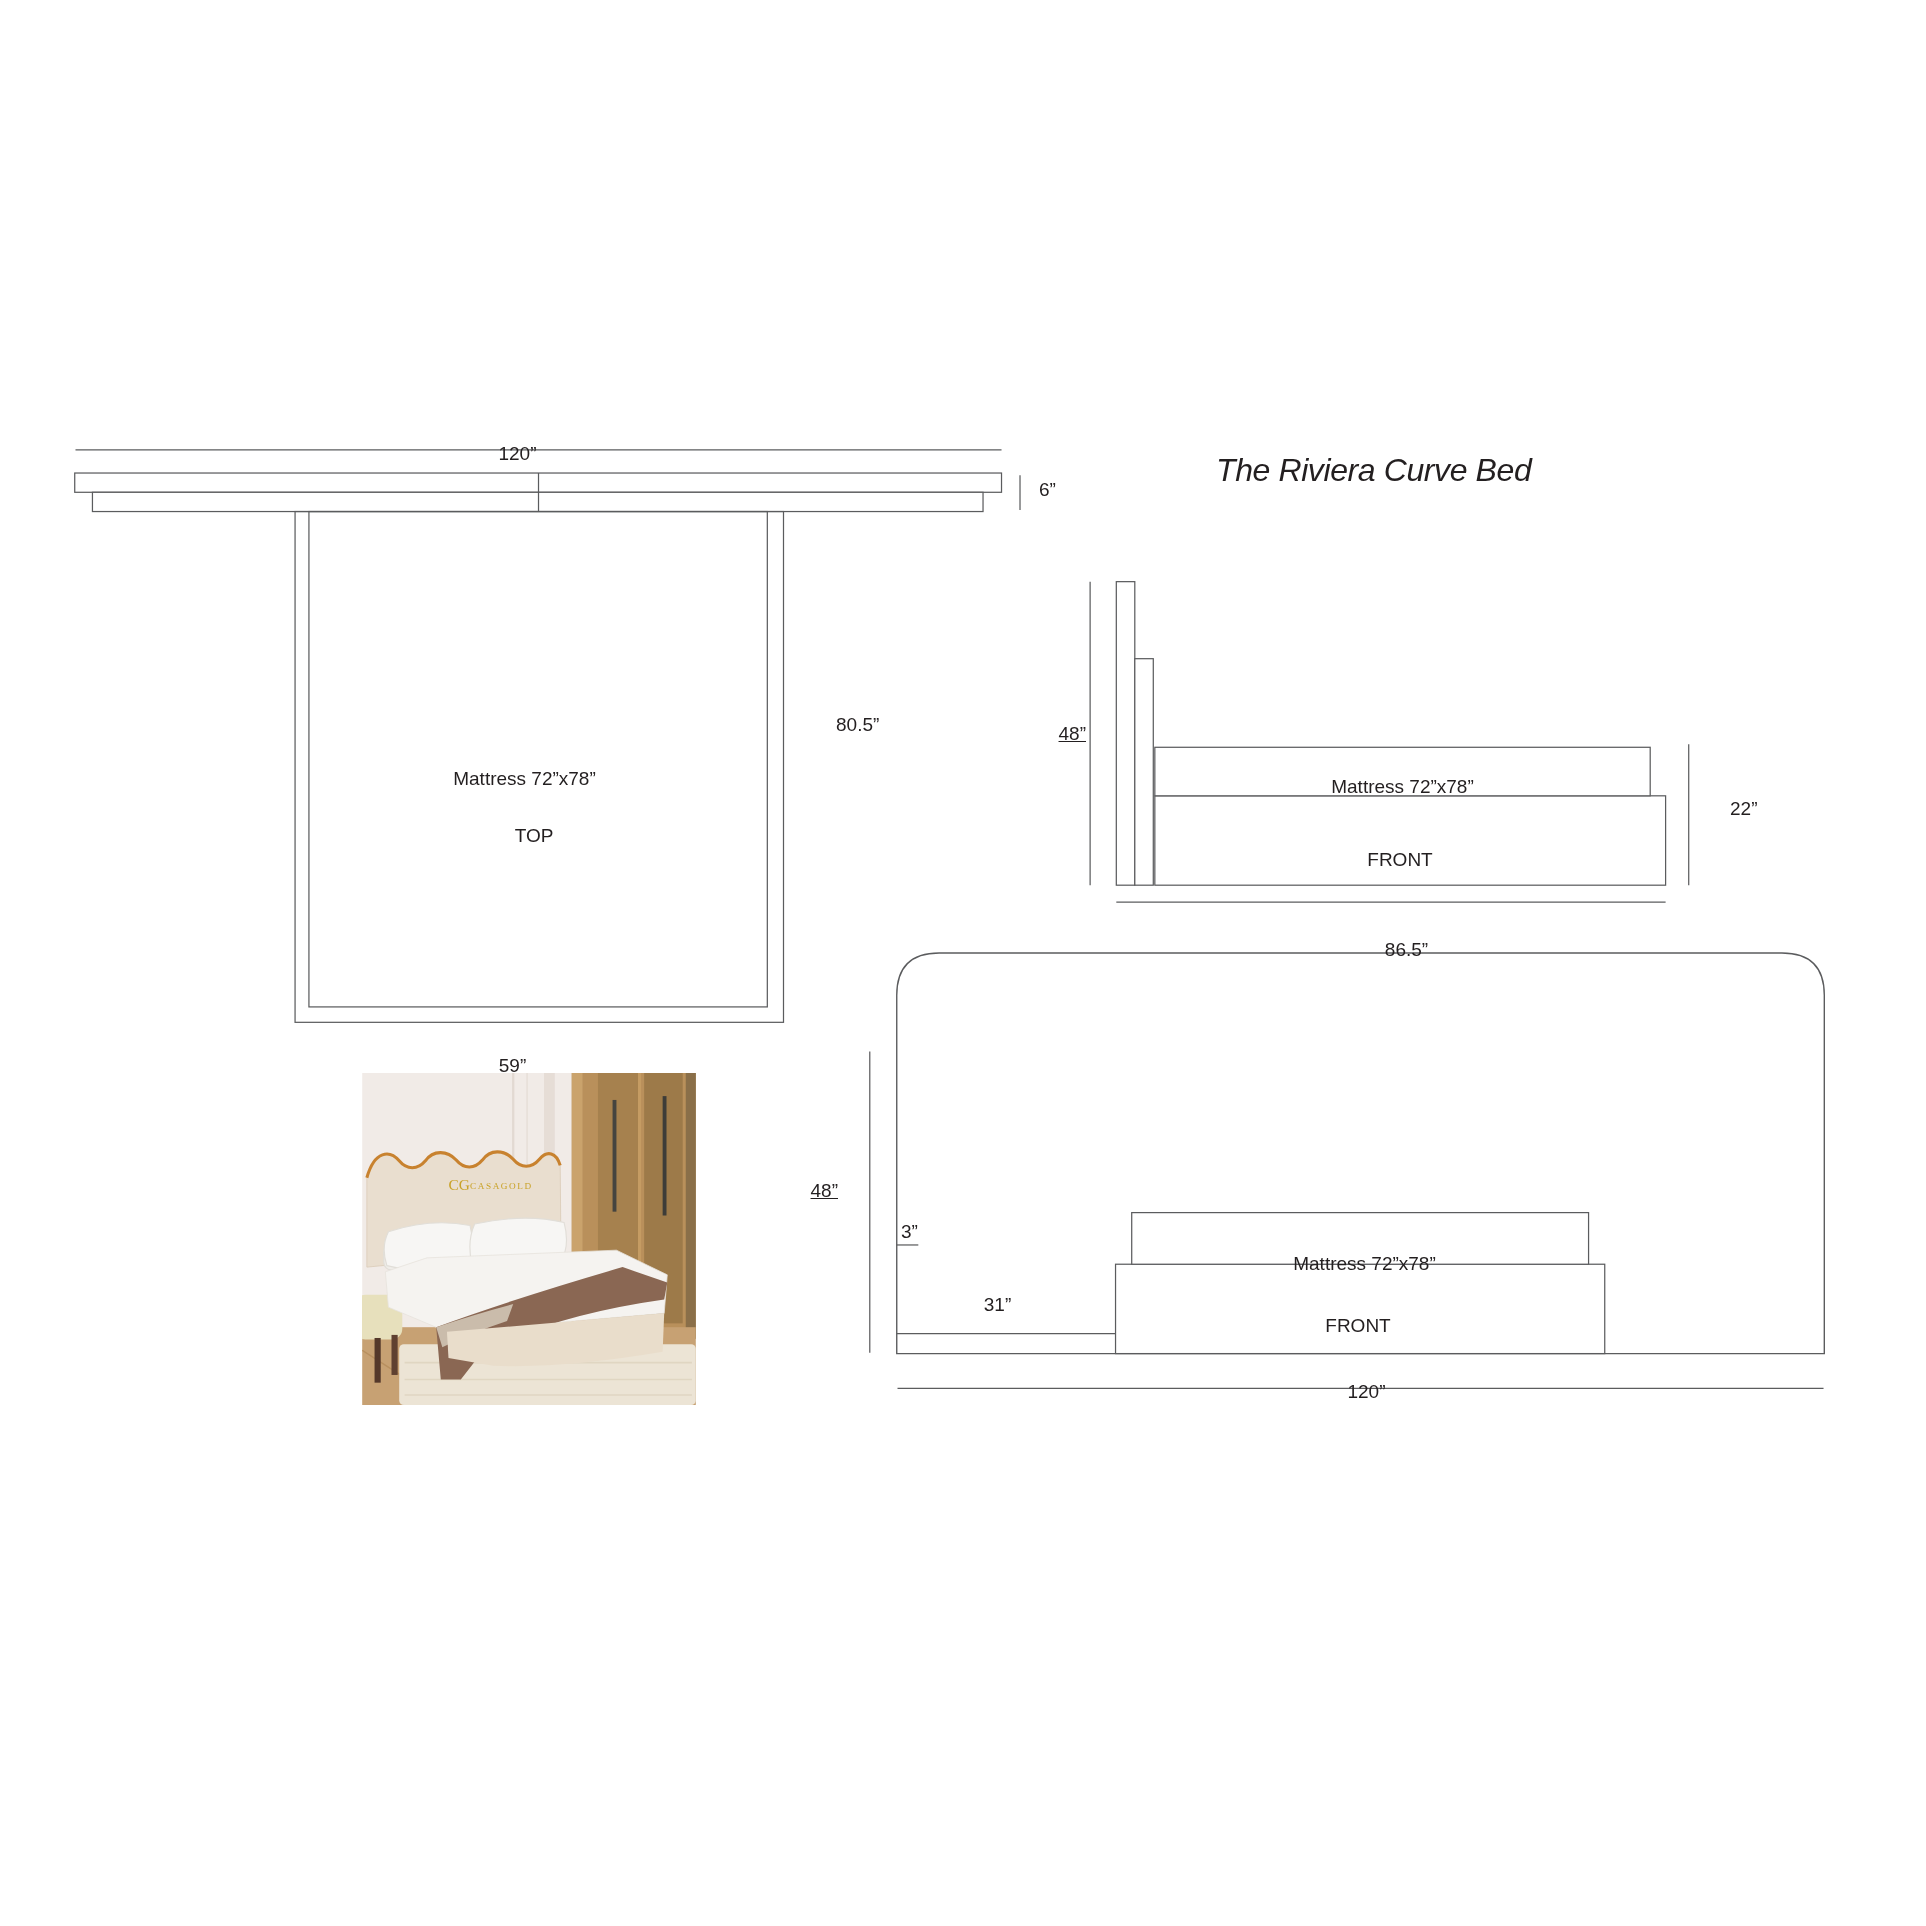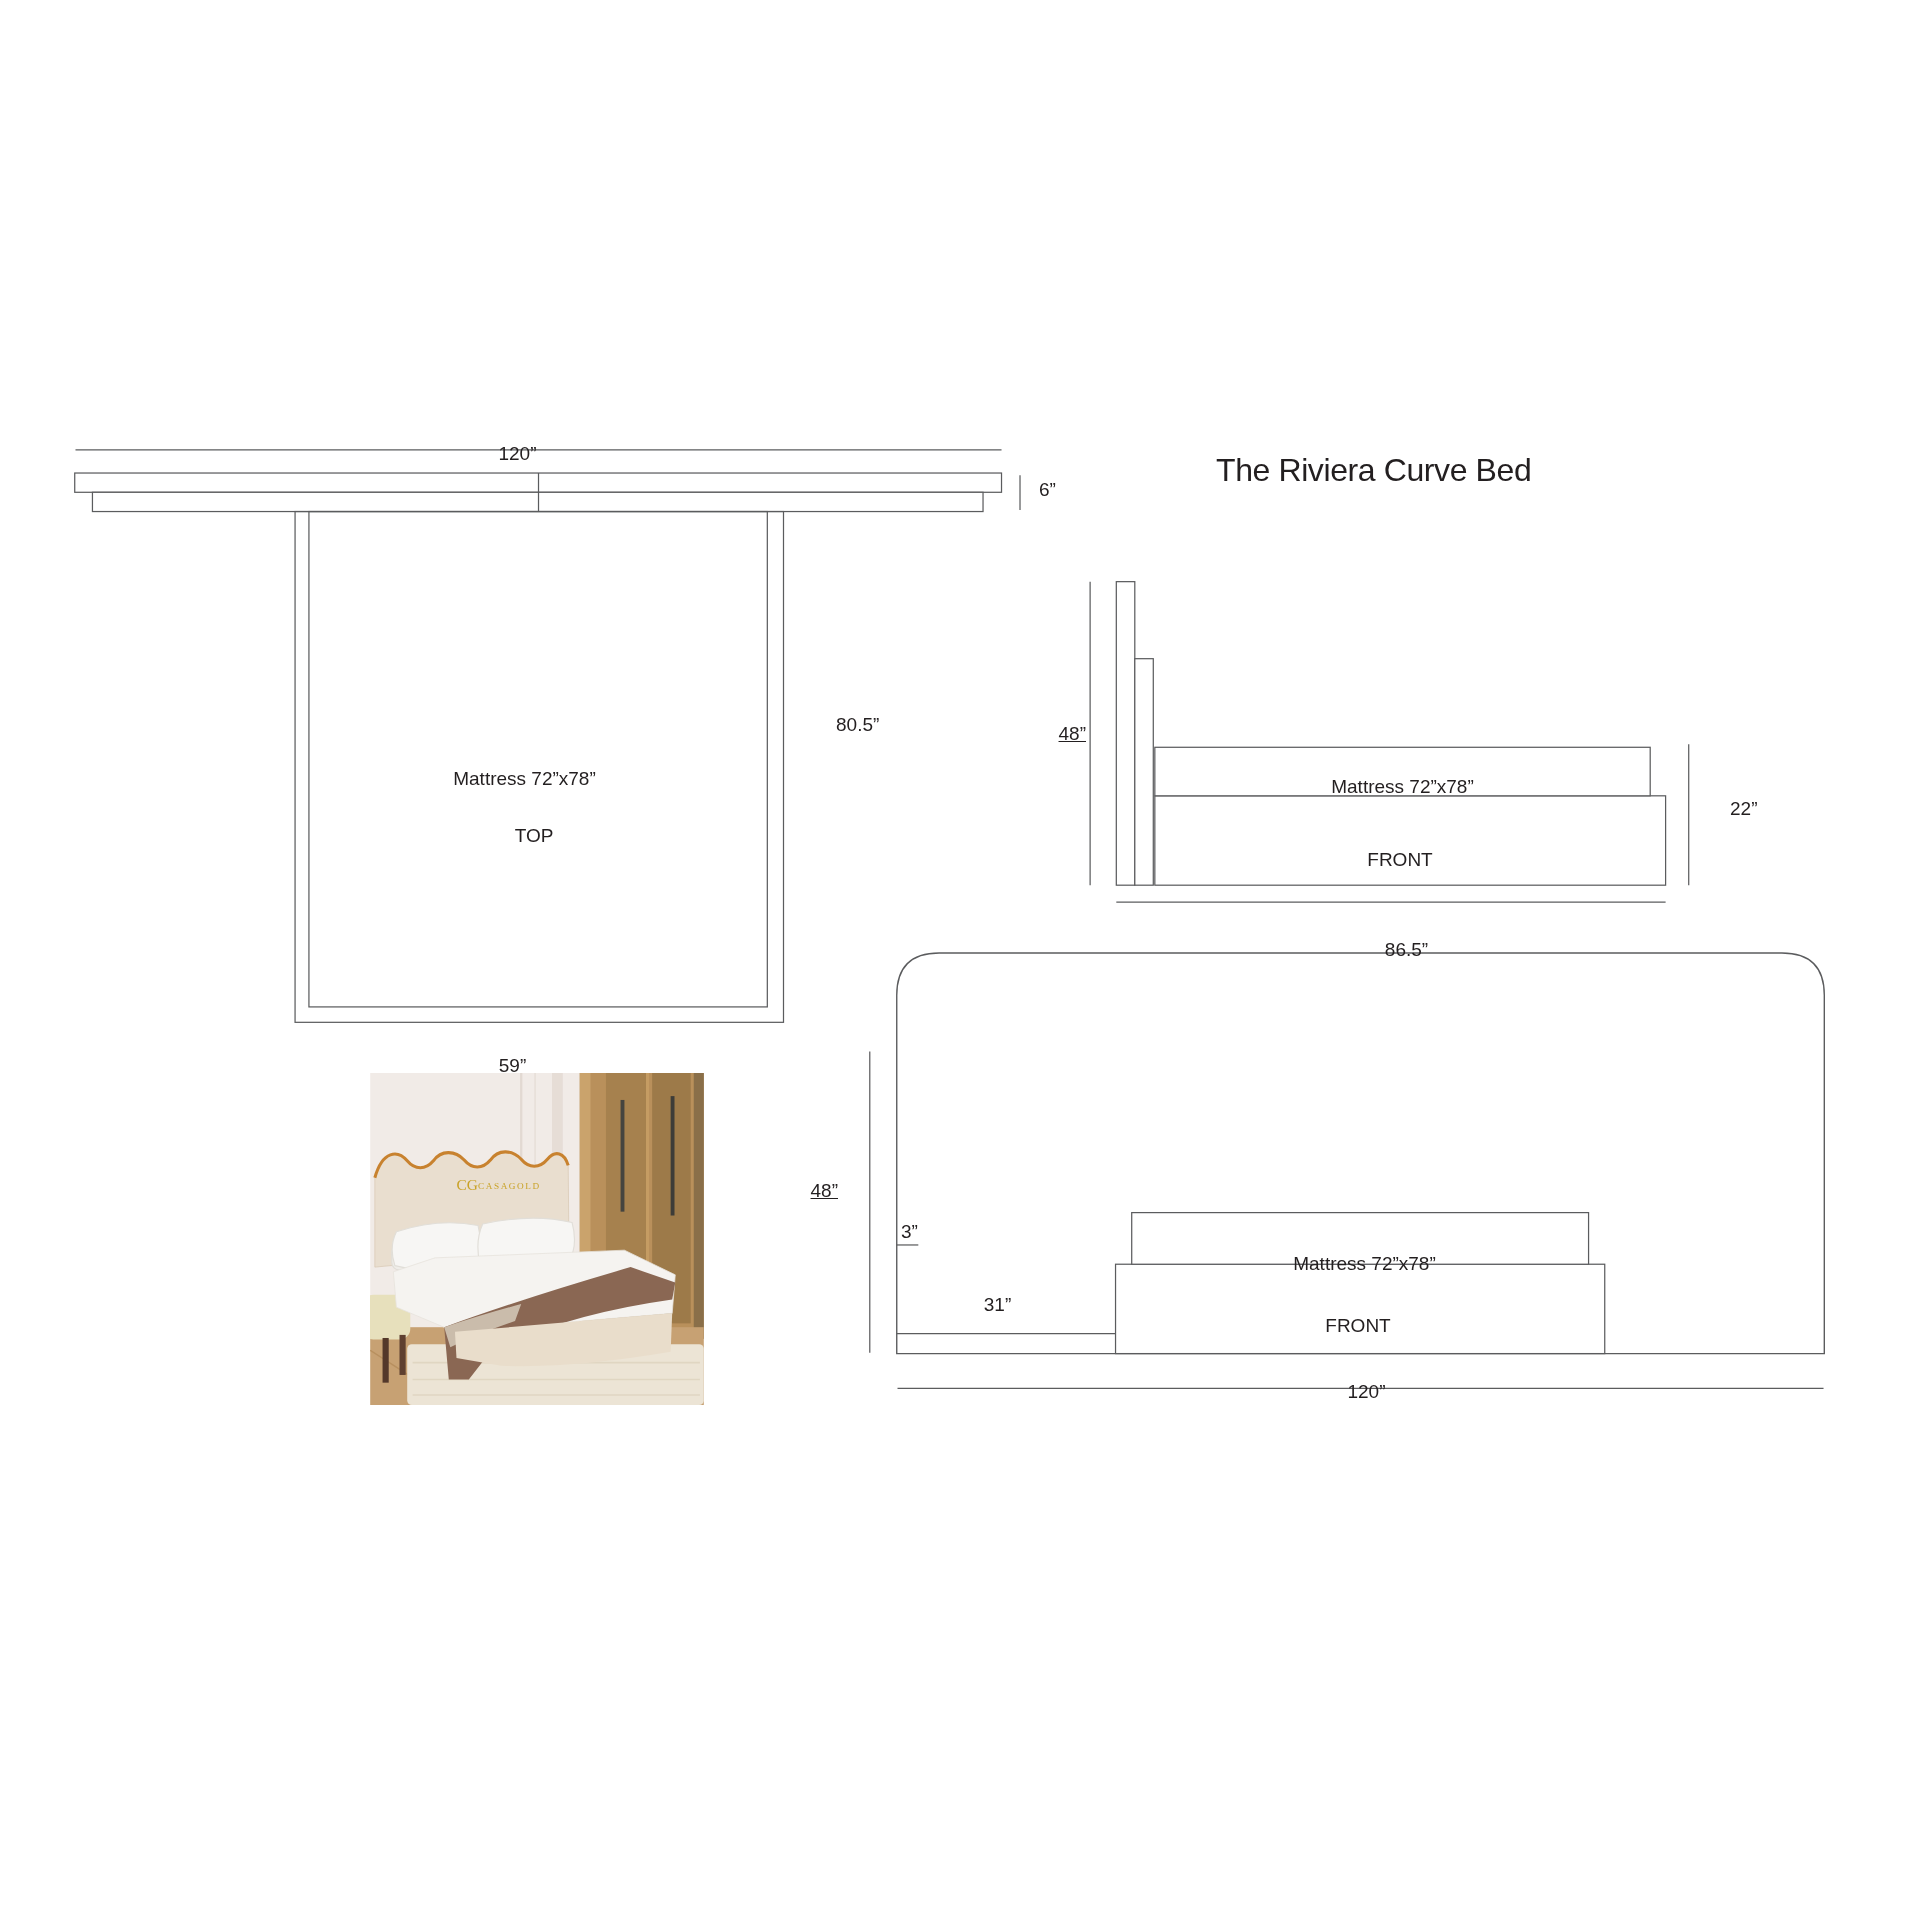--- a/index.html
+++ b/index.html
@@ -2,22 +2,22 @@
 <html style="font-size:12.3px"><head>
 <meta charset="utf-8">
 <style>
   html,body{margin:0;padding:0;background:#ffffff;}
   .canvas{position:relative;width:1926px;height:1926px;background:#ffffff;overflow:hidden;
           font-family:"Liberation Sans",sans-serif;color:#231f20;}
   svg{position:absolute;left:0;top:0;}
   .lbl{position:absolute;font-size:19px;line-height:1.2;color:#231f20;white-space:nowrap;}
   .c{text-align:center;margin-top:20px;}
   .r{text-align:right;text-decoration:underline;}
-  .title{position:absolute;left:1216px;top:452px;font-size:32px;letter-spacing:-0.4px;}
-  .photo{position:absolute;left:370px;top:1073px;width:334px;height:332px;border-radius:20px;}
+  .title{position:absolute;left:1216px;top:452px;font-size:32px;letter-spacing:-0.4px;font-style:italic;}
+  .photo{position:absolute;left:362px;top:1073px;width:334px;height:332px;border-radius:20px;}
 </style>
 </head>
 <body>
 
 <div class="canvas">
 
   <svg width="1926" height="1926" viewBox="0 0 2500 2500" fill="none" stroke="#5b5c5e" stroke-width="1.6">
 
     <g>
       <line x1="98" y1="584" x2="1300" y2="584"></line>

